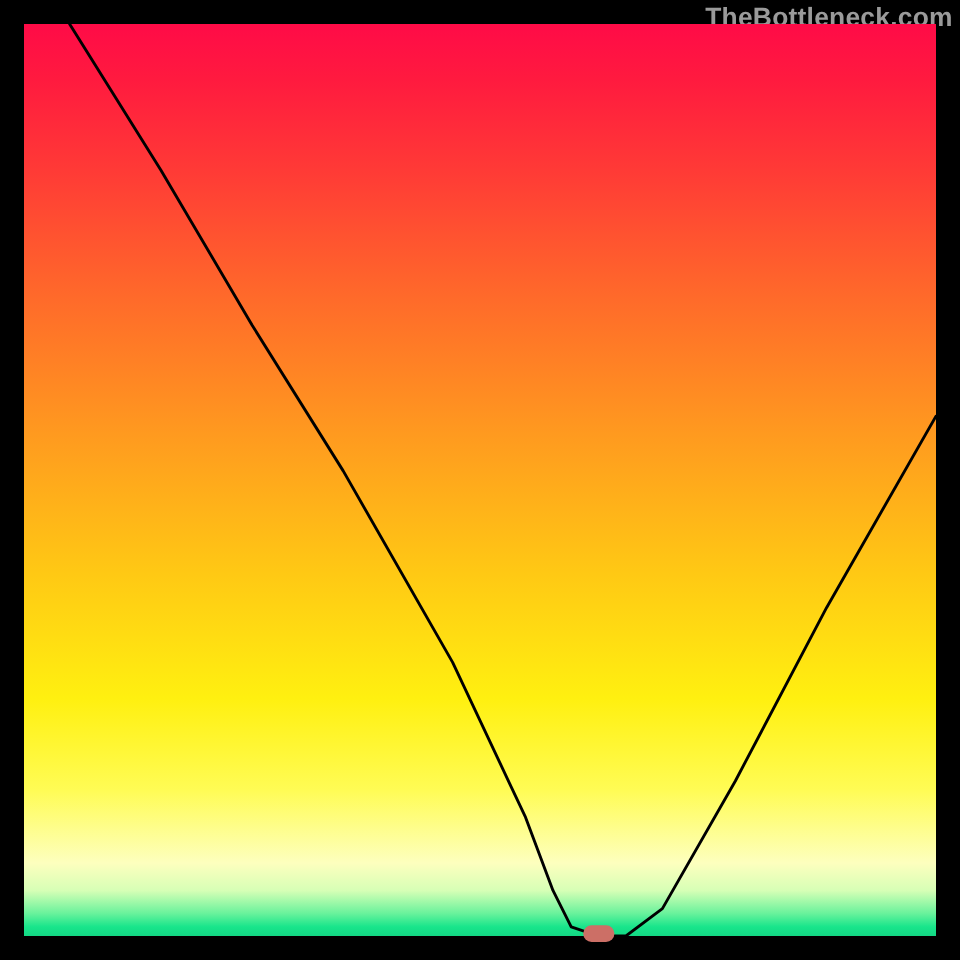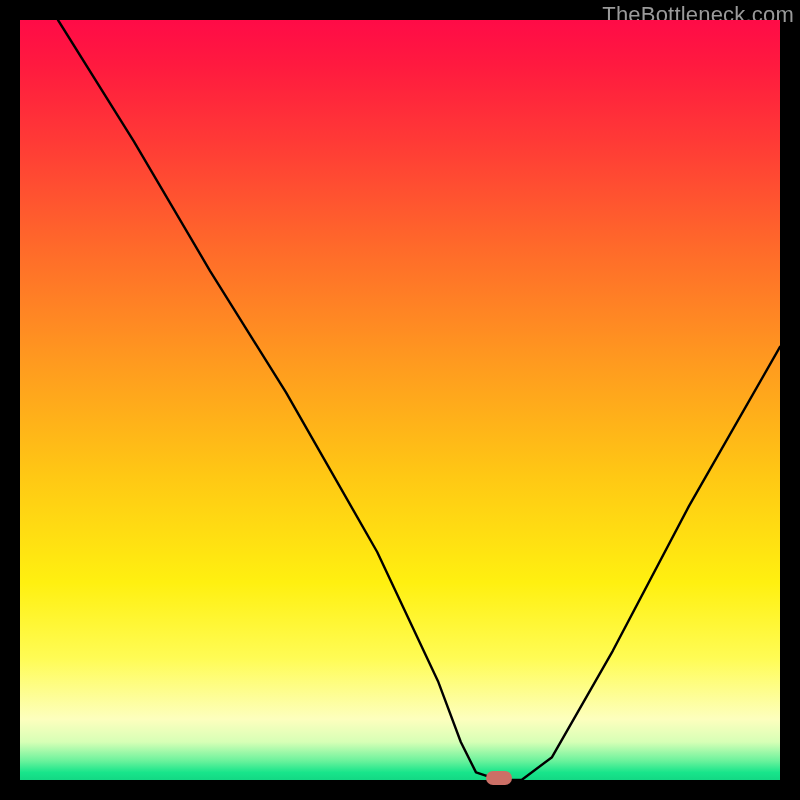--- a/index.html
+++ b/index.html
@@ -44,21 +44,21 @@
       #18e58b 99%,
       #13d884 100%
     );
   }
   .watermark {
     position: absolute;
     top: 2px;
     right: 6px;
     color: #9a9a9a;
     font-size: 22px;
-    font-weight: 400;
+    font-weight: 700;
     letter-spacing: 0.2px;
     user-select: none;
   }
   svg.curve {
     position: absolute;
     inset: 0;
   }
   .marker {
     position: absolute;
     width: 26px;

